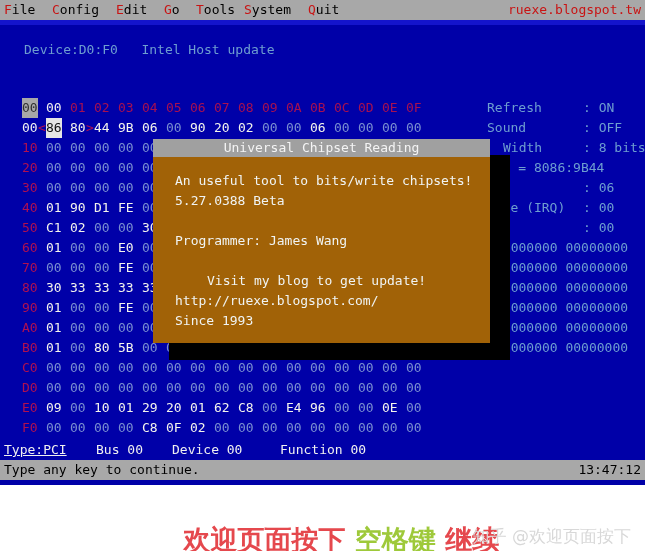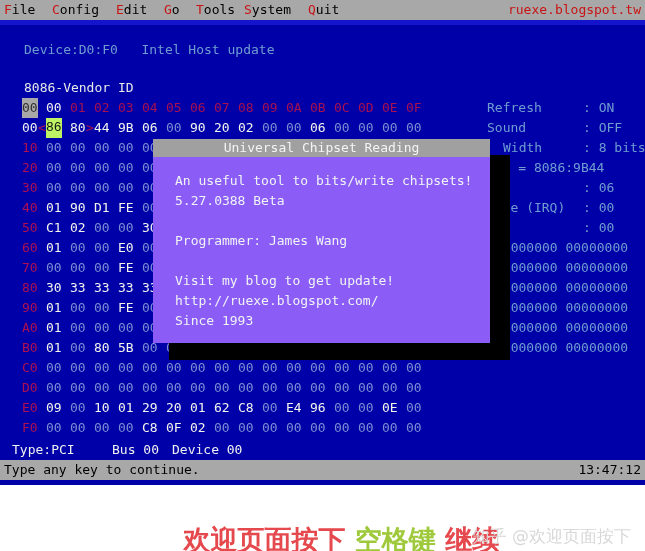--- a/index.html
+++ b/index.html
@@ -40,32 +40,32 @@
   
   #hexgrid{position:absolute;left:0;top:98px;}
   .hexrow{position:relative;height:20px;white-space:pre;font-size:13px;line-height:20px;}
   .rowlabel{position:absolute;left:22px;color:#b01050;}
   .cell{position:absolute;text-align:left;}
   .hdr-dim{color:#a81050;}
   .hdr-white{color:#f0f0f0;}
   .hdr-sel{color:#303030;background:#a8a8a8;}
   .v-zero{color:#7a8fd0;}
   .v-nz{color:#f4f4ec;}
-  .v-sel{color:#101010;background:#bef264;font-family:Liberation Mono, monospace;}
+  .v-sel{color:#101010;background:#e5e5e5;}
   .brk{color:#b01050;}
 
   
   #infopanel{position:absolute;left:0;top:0;width:645px;height:485px;}
   .info{position:absolute;white-space:pre;font-size:13px;line-height:20px;color:#6e9ed0;}
 
   
   #dlg-shadow{
     position:absolute;left:169px;top:155px;width:341px;height:205px;background:#000000;
   }
-  #dialog{position:absolute;left:153px;top:139px;width:337px;height:204px;background:#8b5cf6;}
+  #dialog{position:absolute;left:153px;top:139px;width:337px;height:204px;background:#a16207;}
   #dlg-title{
     width:337px;height:18px;background:#a0a0a0;color:#f4f4f4;
     font-size:13px;line-height:18px;text-align:center;white-space:pre;
   }
   #dlg-body{position:relative;padding:0;}
   .dlgline{position:absolute;left:22px;white-space:pre;color:#f0f4f4;font-size:13px;line-height:20px;}
 
   
   #statusline{
     position:absolute;left:0;top:440px;width:645px;height:20px;
@@ -99,21 +99,20 @@
 </style>
 </head>
 <body>
 
 <div id="terminal">
 
   <div id="menubar"><span class="mi" style="left: 4px;"><span class="hot">F</span><span class="rest">ile</span></span><span class="mi" style="left: 52px;"><span class="hot">C</span><span class="rest">onfig</span></span><span class="mi" style="left: 116px;"><span class="hot">E</span><span class="rest">dit</span></span><span class="mi" style="left: 164px;"><span class="hot">G</span><span class="rest">o</span></span><span class="mi" style="left: 196px;"><span class="hot">T</span><span class="rest">ools</span></span><span class="mi" style="left: 244px;"><span class="hot">S</span><span class="rest">ystem</span></span><span class="mi" style="left: 308px;"><span class="hot">Q</span><span class="rest">uit</span></span><span id="brand">ruexe.blogspot.tw</span></div>
   <div id="menu-underline"></div>
 
   <div id="device-line">Device:D0:F0   Intel Host update</div>
-  <div id="vendor-line">8086-Vendor ID</div>
 
   <div id="hexgrid">
       <div class="hexrow"><span class="cell hdr-sel" style="left: 22px;">00</span><span class="cell hdr-white" style="left: 46px;">00</span><span class="cell hdr-dim" style="left: 70px;">01</span><span class="cell hdr-dim" style="left: 94px;">02</span><span class="cell hdr-dim" style="left: 118px;">03</span><span class="cell hdr-dim" style="left: 142px;">04</span><span class="cell hdr-dim" style="left: 166px;">05</span><span class="cell hdr-dim" style="left: 190px;">06</span><span class="cell hdr-dim" style="left: 214px;">07</span><span class="cell hdr-dim" style="left: 238px;">08</span><span class="cell hdr-dim" style="left: 262px;">09</span><span class="cell hdr-dim" style="left: 286px;">0A</span><span class="cell hdr-dim" style="left: 310px;">0B</span><span class="cell hdr-dim" style="left: 334px;">0C</span><span class="cell hdr-dim" style="left: 358px;">0D</span><span class="cell hdr-dim" style="left: 382px;">0E</span><span class="cell hdr-dim" style="left: 406px;">0F</span></div>
       <div class="hexrow"><span class="rowlabel" style="color: rgb(240, 240, 240);">00</span><span class="cell v-sel" style="left: 46px;">86</span><span class="cell v-nz" style="left: 70px;">80</span><span class="cell v-nz" style="left: 94px;">44</span><span class="cell v-nz" style="left: 118px;">9B</span><span class="cell v-nz" style="left: 142px;">06</span><span class="cell v-zero" style="left: 166px;">00</span><span class="cell v-nz" style="left: 190px;">90</span><span class="cell v-nz" style="left: 214px;">20</span><span class="cell v-nz" style="left: 238px;">02</span><span class="cell v-zero" style="left: 262px;">00</span><span class="cell v-zero" style="left: 286px;">00</span><span class="cell v-nz" style="left: 310px;">06</span><span class="cell v-zero" style="left: 334px;">00</span><span class="cell v-zero" style="left: 358px;">00</span><span class="cell v-zero" style="left: 382px;">00</span><span class="cell v-zero" style="left: 406px;">00</span><span class="cell brk" style="left: 38px;">&lt;</span><span class="cell brk" style="left: 86px;">&gt;</span></div>
       <div class="hexrow"><span class="rowlabel">10</span><span class="cell v-zero" style="left: 46px;">00</span><span class="cell v-zero" style="left: 70px;">00</span><span class="cell v-zero" style="left: 94px;">00</span><span class="cell v-zero" style="left: 118px;">00</span><span class="cell v-zero" style="left: 142px;">00</span><span class="cell v-zero" style="left: 166px;">00</span><span class="cell v-zero" style="left: 190px;">00</span><span class="cell v-zero" style="left: 214px;">00</span><span class="cell v-zero" style="left: 238px;">00</span><span class="cell v-zero" style="left: 262px;">00</span><span class="cell v-zero" style="left: 286px;">00</span><span class="cell v-zero" style="left: 310px;">00</span><span class="cell v-zero" style="left: 334px;">00</span><span class="cell v-zero" style="left: 358px;">00</span><span class="cell v-zero" style="left: 382px;">00</span><span class="cell v-zero" style="left: 406px;">00</span></div>
       <div class="hexrow"><span class="rowlabel">20</span><span class="cell v-zero" style="left: 46px;">00</span><span class="cell v-zero" style="left: 70px;">00</span><span class="cell v-zero" style="left: 94px;">00</span><span class="cell v-zero" style="left: 118px;">00</span><span class="cell v-zero" style="left: 142px;">00</span><span class="cell v-zero" style="left: 166px;">00</span><span class="cell v-zero" style="left: 190px;">00</span><span class="cell v-zero" style="left: 214px;">00</span><span class="cell v-zero" style="left: 238px;">00</span><span class="cell v-zero" style="left: 262px;">00</span><span class="cell v-zero" style="left: 286px;">00</span><span class="cell v-zero" style="left: 310px;">00</span><span class="cell v-zero" style="left: 334px;">00</span><span class="cell v-zero" style="left: 358px;">00</span><span class="cell v-zero" style="left: 382px;">00</span><span class="cell v-zero" style="left: 406px;">00</span></div>
       <div class="hexrow"><span class="rowlabel">30</span><span class="cell v-zero" style="left: 46px;">00</span><span class="cell v-zero" style="left: 70px;">00</span><span class="cell v-zero" style="left: 94px;">00</span><span class="cell v-zero" style="left: 118px;">00</span><span class="cell v-zero" style="left: 142px;">00</span><span class="cell v-nz" style="left: 166px;">E0</span><span class="cell v-zero" style="left: 190px;">00</span><span class="cell v-zero" style="left: 214px;">00</span><span class="cell v-zero" style="left: 238px;">00</span><span class="cell v-zero" style="left: 262px;">00</span><span class="cell v-zero" style="left: 286px;">00</span><span class="cell v-zero" style="left: 310px;">00</span><span class="cell v-zero" style="left: 334px;">00</span><span class="cell v-zero" style="left: 358px;">00</span><span class="cell v-zero" style="left: 382px;">00</span><span class="cell v-zero" style="left: 406px;">00</span></div>
       <div class="hexrow"><span class="rowlabel">40</span><span class="cell v-nz" style="left: 46px;">01</span><span class="cell v-nz" style="left: 70px;">90</span><span class="cell v-nz" style="left: 94px;">D1</span><span class="cell v-nz" style="left: 118px;">FE</span><span class="cell v-zero" style="left: 142px;">00</span><span class="cell v-zero" style="left: 166px;">00</span><span class="cell v-zero" style="left: 190px;">00</span><span class="cell v-zero" style="left: 214px;">00</span><span class="cell v-zero" style="left: 238px;">00</span><span class="cell v-zero" style="left: 262px;">00</span><span class="cell v-zero" style="left: 286px;">00</span><span class="cell v-zero" style="left: 310px;">00</span><span class="cell v-zero" style="left: 334px;">00</span><span class="cell v-zero" style="left: 358px;">00</span><span class="cell v-zero" style="left: 382px;">00</span><span class="cell v-zero" style="left: 406px;">00</span></div>
       <div class="hexrow"><span class="rowlabel">50</span><span class="cell v-nz" style="left: 46px;">C1</span><span class="cell v-nz" style="left: 70px;">02</span><span class="cell v-zero" style="left: 94px;">00</span><span class="cell v-zero" style="left: 118px;">00</span><span class="cell v-nz" style="left: 142px;">30</span><span class="cell v-zero" style="left: 166px;">00</span><span class="cell v-zero" style="left: 190px;">00</span><span class="cell v-zero" style="left: 214px;">00</span><span class="cell v-zero" style="left: 238px;">00</span><span class="cell v-zero" style="left: 262px;">00</span><span class="cell v-zero" style="left: 286px;">00</span><span class="cell v-zero" style="left: 310px;">00</span><span class="cell v-zero" style="left: 334px;">00</span><span class="cell v-zero" style="left: 358px;">00</span><span class="cell v-zero" style="left: 382px;">00</span><span class="cell v-zero" style="left: 406px;">00</span></div>
       <div class="hexrow"><span class="rowlabel">60</span><span class="cell v-nz" style="left: 46px;">01</span><span class="cell v-zero" style="left: 70px;">00</span><span class="cell v-zero" style="left: 94px;">00</span><span class="cell v-nz" style="left: 118px;">E0</span><span class="cell v-zero" style="left: 142px;">00</span><span class="cell v-zero" style="left: 166px;">00</span><span class="cell v-zero" style="left: 190px;">00</span><span class="cell v-zero" style="left: 214px;">00</span><span class="cell v-zero" style="left: 238px;">00</span><span class="cell v-zero" style="left: 262px;">00</span><span class="cell v-zero" style="left: 286px;">00</span><span class="cell v-zero" style="left: 310px;">00</span><span class="cell v-zero" style="left: 334px;">00</span><span class="cell v-zero" style="left: 358px;">00</span><span class="cell v-zero" style="left: 382px;">00</span><span class="cell v-zero" style="left: 406px;">00</span></div>
@@ -150,27 +149,27 @@
       <div class="info" style="left: 495px; top: 338px;">00000000 00000000</div>
     </div>
 
   <div id="dlg-shadow"></div>
   <div id="dialog">
     <div id="dlg-title">Universal Chipset Reading</div>
     <div id="dlg-body">
         <div class="dlgline" style="top: 14px;">An useful tool to bits/write chipsets!</div>
         <div class="dlgline" style="top: 34px;">5.27.0388 Beta</div>
         <div class="dlgline" style="top: 74px;">Programmer: James Wang</div>
-        <div class="dlgline" style="top: 114px;">Visit my blog to get update!</div>
+        <div class="dlgline" style="top: 114px; margin-left: 32px;">Visit my blog to get update!</div>
         <div class="dlgline" style="top: 134px;">http://ruexe.blogspot.com/</div>
         <div class="dlgline" style="top: 154px;">Since 1993</div>
       </div>
   </div>
 
-  <div id="statusline"><span class="sitem" style="left: 12px;">Type:PCI</span><span class="sitem" style="left: 96px; margin-left: 16px;">Bus 00</span><span class="sitem" style="left: 172px;">Device 00</span></div>
+  <div id="statusline"><span class="sitem" style="left: 4px; text-decoration: underline;">Type:PCI</span><span class="sitem" style="left: 96px;">Bus 00</span><span class="sitem" style="left: 172px;">Device 00</span><span class="sitem" style="left: 280px;">Function 00</span></div>
 
   <div id="promptbar">
     <span id="prompt-text">Type any key to continue.</span>
     <span id="clock">13:47:12</span>
   </div>
 </div>
 
 <div id="caption-area">
   <div id="caption">
     <span class="c-red">欢迎页面按下 </span><span class="c-green">空格键</span><span class="c-red"> 继续</span>

